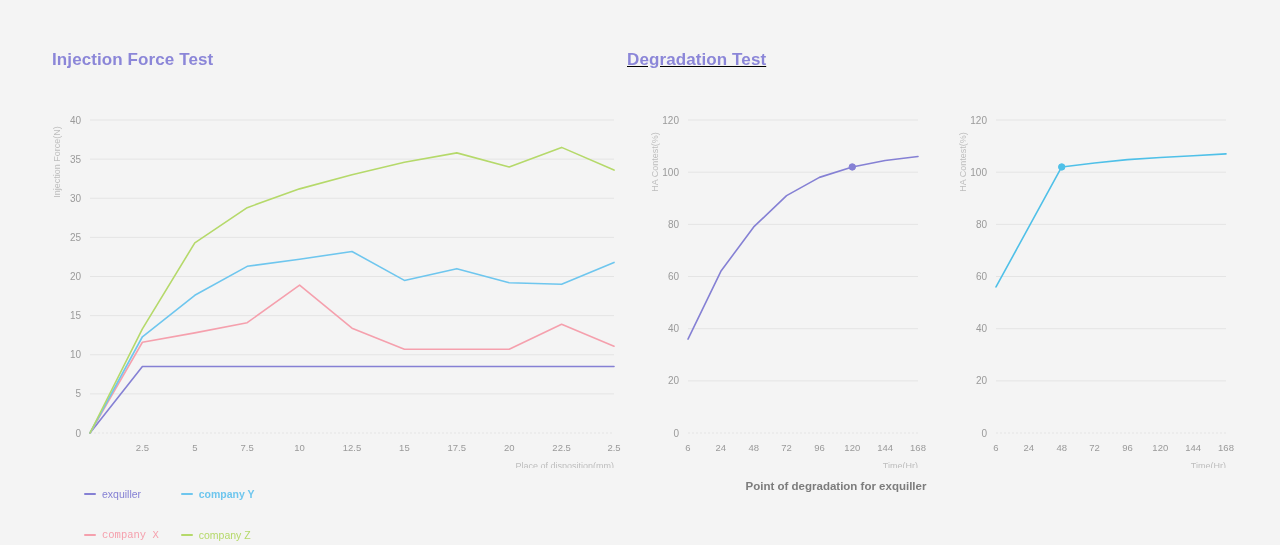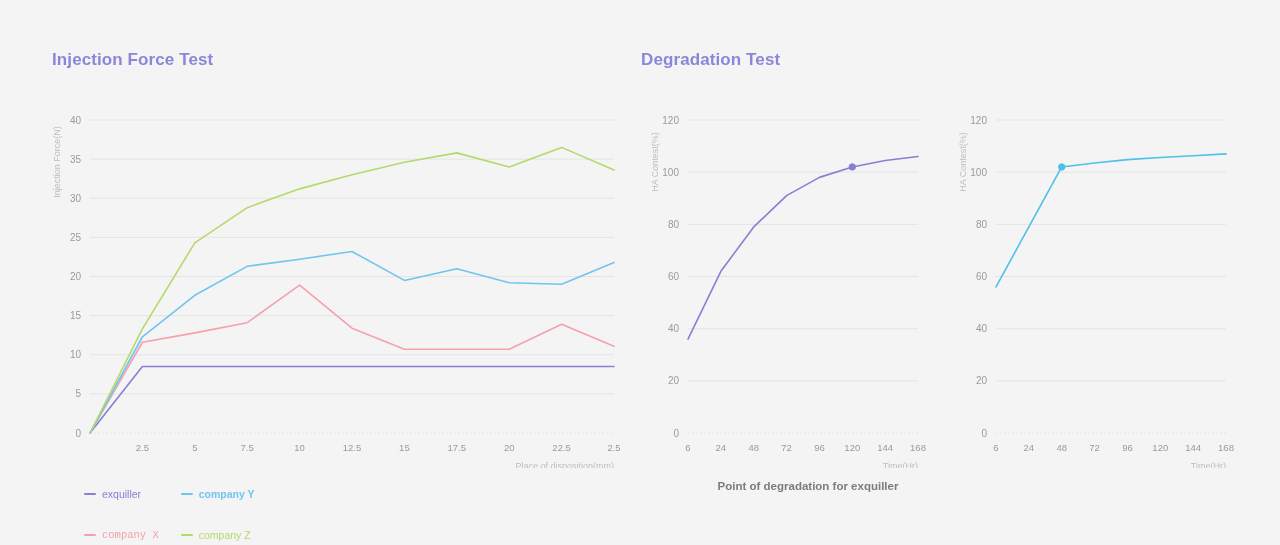--- a/index.html
+++ b/index.html
@@ -132,21 +132,21 @@
     <div class="legend-item">
       <span class="legend-swatch" id="sw2" style="background: rgb(245, 160, 173);"></span>
       <span class="legend-label" id="lb2" style="color: rgb(245, 160, 173); font-family: Liberation Mono, monospace;">company X</span>
     </div>
     <div class="legend-item">
       <span class="legend-swatch" id="sw3" style="background: rgb(181, 217, 106);"></span>
       <span class="legend-label" id="lb3" style="color: rgb(181, 217, 106);">company Z</span>
     </div>
   </div>
 
-  <div class="panel" style="left:641px; top:50px;">
+  <div class="panel" style="left:627px; top:50px;text-decoration:underline;">
     <div class="panel-title">Degradation Test</div>
   </div>
 
   <div class="chart-wrap" style="left:640px; top:108px;">
     <svg id="svg-chart-1" class="chart-svg" width="300" height="360">
         <line x1="48" x2="278" y1="325" y2="325" stroke="#e4e4e4" stroke-width="1" stroke-dasharray="2 2"></line>
         <line x1="48" x2="278" y1="272.8333333333333" y2="272.8333333333333" stroke="#e4e4e4" stroke-width="1" stroke-dasharray=""></line>
         <line x1="48" x2="278" y1="220.66666666666669" y2="220.66666666666669" stroke="#e4e4e4" stroke-width="1" stroke-dasharray=""></line>
         <line x1="48" x2="278" y1="168.5" y2="168.5" stroke="#e4e4e4" stroke-width="1" stroke-dasharray=""></line>
         <line x1="48" x2="278" y1="116.33333333333334" y2="116.33333333333334" stroke="#e4e4e4" stroke-width="1" stroke-dasharray=""></line>
@@ -198,15 +198,15 @@
         <text x="179.42857142857142" y="343" text-anchor="middle" class="tick-label small">96</text>
         <text x="212.28571428571428" y="343" text-anchor="middle" class="tick-label small">120</text>
         <text x="245.14285714285714" y="343" text-anchor="middle" class="tick-label small">144</text>
         <text x="278" y="343" text-anchor="middle" class="tick-label small">168</text>
         <text x="278" y="361" text-anchor="end" class="axis-title">Time(Hr)</text>
         <polyline points="48,178.93333333333334 80.85714285714286,118.94166666666666 113.71428571428571,58.94999999999999 146.57142857142856,55.037499999999966 179.42857142857142,51.646666666666704 212.28571428571428,49.56 245.14285714285714,47.73416666666668 278,45.9083333333333" fill="none" stroke="#4fc0e8" stroke-width="1.6" stroke-linejoin="round" stroke-linecap="round"></polyline>
         <circle cx="113.71428571428571" cy="58.94999999999999" r="3.2" fill="#4fc0e8" stroke="#4fc0e8"></circle>
       </svg>
   </div>
 
-  <div class="caption" style="left:678px; top:480px; width:260px;">Point of degradation for exquiller</div>
+  <div class="caption" style="left:706px; top:480px; width:260px;">Point of degradation for exquiller</div>
 
 </div>
 
 </body></html>

